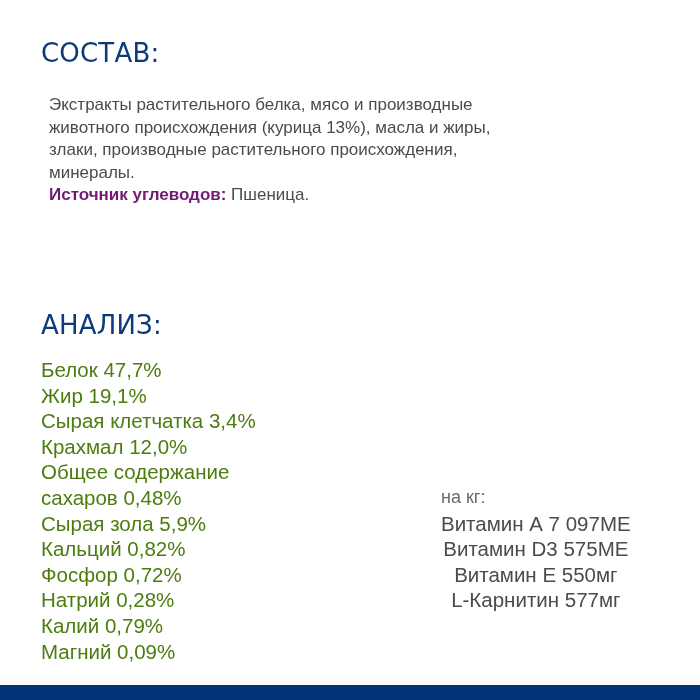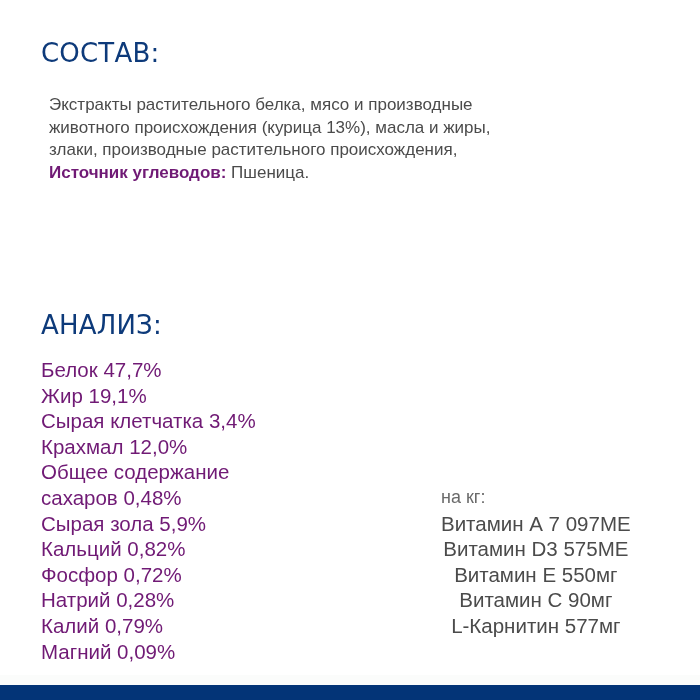--- a/index.html
+++ b/index.html
@@ -44,21 +44,21 @@
       font-weight: bold;
     }
 
     .analysis-list {
       position: absolute;
       left: 41px;
       top: 357px;
       margin: 0;
       padding: 0;
       list-style: none;
-      color: #701a75;
+      color: #4d7c0f;
       font-size: 20.5px;
       line-height: 25.6px;
     }
     .analysis-list li { margin: 0; padding: 0; white-space: nowrap; }
 
     .per-kg {
       position: absolute;
       left: 441px;
       top: 485px;
       margin: 0;
@@ -94,20 +94,21 @@
   </style>
 </head>
 <body>
 
 <h1 class="section-title" id="title-composition">СОСТАВ:</h1>
 
 <div class="composition">
   <p>Экстракты растительного белка, мясо и производные</p>
   <p>животного происхождения (курица 13%), масла и жиры,</p>
   <p>злаки, производные растительного происхождения,</p>
+  <p>минералы.</p>
   <p><span class="carb-label">Источник углеводов:</span><span> Пшеница.</span></p>
 </div>
 
 <h1 class="section-title" id="title-analysis">АНАЛИЗ:</h1>
 
 <ul class="analysis-list">
   <li>Белок 47,7%</li>
   <li>Жир 19,1%</li>
   <li>Сырая клетчатка 3,4%</li>
   <li>Крахмал 12,0%</li>
@@ -120,19 +121,18 @@
   <li>Калий 0,79%</li>
   <li>Магний 0,09%</li>
 </ul>
 
 <div class="per-kg">
   <div class="per-kg-label">на кг:</div>
   <ul>
     <li>Витамин А 7 097МЕ</li>
     <li>Витамин D3 575МЕ</li>
     <li>Витамин Е 550мг</li>
-    <li>Витамин С 90мг</li>
     <li>L-Карнитин 577мг</li>
   </ul>
 </div>
 
 <div class="footer-fade"></div>
 <div class="footer-bar"></div>
 
 </body></html>

